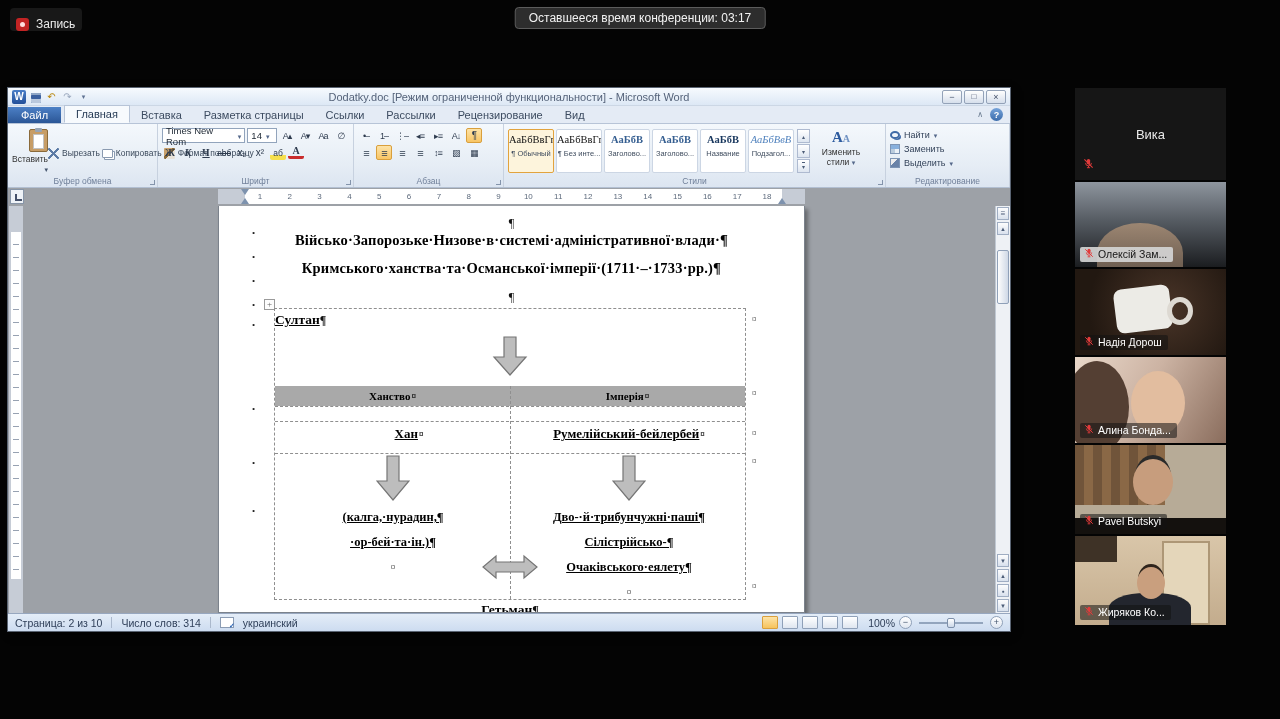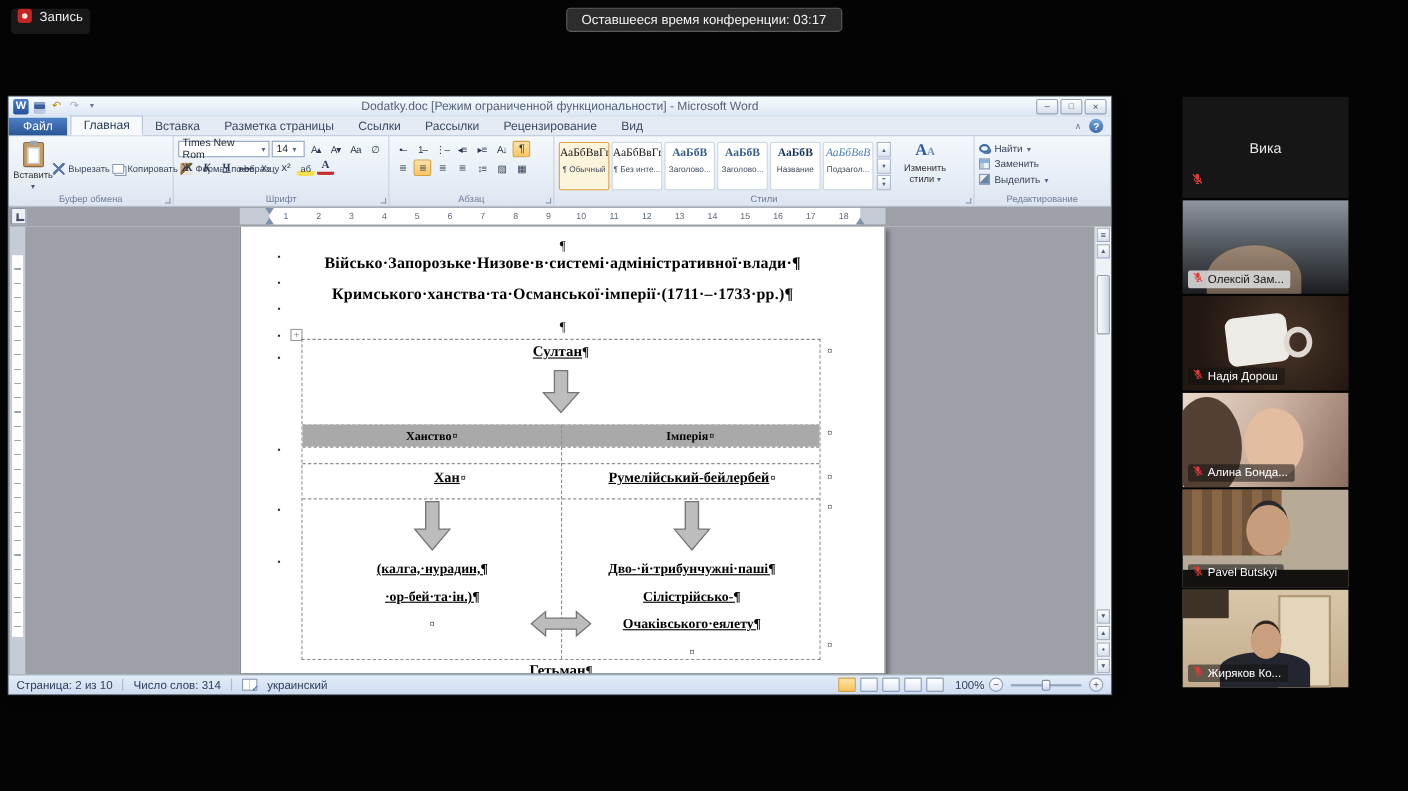--- a/index.html
+++ b/index.html
@@ -1,21 +1,21 @@
 <!DOCTYPE html>
 <html><head>
 <meta charset="utf-8">
 <style>
   * { margin:0; padding:0; box-sizing:border-box; }
   html,body { width:1280px; height:719px; overflow:hidden; }
   body { background:#040404; font-family:"Liberation Sans",sans-serif; }
   .screen { position:relative; width:1280px; height:719px; background:#040404; }
 
   
-  .record-badge { position:absolute; left:10px; top:8px; height:23px; display:flex; align-items:flex-start; gap:7px;
+  .record-badge { position:absolute; left:10px; top:8px; height:23px; display:flex; align-items:flex-end; gap:7px;
     padding:0 7px 0 6px; background:#181818; border-radius:4px; color:#ececec; font-size:12px; }
   .rec-icon { width:13px; height:13px; border-radius:3px; background:#c22424; position:relative; }
   .rec-icon::after { content:""; position:absolute; inset:4px; border-radius:50%; background:#ffdede; }
   .timer { position:absolute; left:50%; top:7px; transform:translateX(-50%); background:#2d2d2d;
     border:1px solid #5c5c5c; border-radius:4px; color:#f2f2f2; font-size:12px; padding:3px 13px; white-space:nowrap; }
 
   
   .word { position:absolute; left:8px; top:88px; width:1002px; height:543px; background:#eef2f8;
     box-shadow:0 0 0 1px #5a6472, 2px 3px 8px rgba(0,0,0,.6); }
 
@@ -48,21 +48,21 @@
   .ribbon-help::before { content:"?"; }
 
   .ribbon { height:64px; background:linear-gradient(#f4f8fc,#e6edf5 65%,#dce5f1); border-bottom:1px solid #b2bfd2;
     display:flex; position:relative; }
   .rgroup { position:relative; height:100%; border-right:1px solid #c7d1df; padding:3px 4px 12px; }
   .glabel { position:absolute; bottom:1px; left:0; right:0; text-align:center; font-size:8.5px; color:#6f7f99; }
   .launcher { position:absolute; right:2px; bottom:2px; width:5px; height:5px;
     border-right:1px solid #8494ab; border-bottom:1px solid #8494ab; }
 
   .g-clip { width:150px; display:flex; }
-  .paste-btn { width:40px; display:flex; flex-direction:column; align-items:center; font-size:8.5px; color:#333; padding-top:2px; }
+  .paste-btn { width:40px; display:flex; flex-direction:column; align-items:flex-end; font-size:8.5px; color:#333; padding-top:2px; }
   .clip-icon { width:19px; height:23px; background:#c79d66; border:1px solid #8a6a3a; border-radius:2px; position:relative; margin-bottom:2px; }
   .clip-icon::before { content:""; position:absolute; left:3px; top:4px; right:3px; bottom:2px; background:#fff; border:1px solid #c2c2c2; }
   .clip-icon::after { content:""; position:absolute; left:5px; top:-2px; width:7px; height:4px; background:#97a4b4; border-radius:1px; }
   .pcaret::before { content:"▾"; font-size:7px; color:#44556e; }
   .sbtns { display:flex; flex-direction:row; gap:2px; padding-top:4px; }
   .sbtn { display:flex; align-items:center; gap:3px; font-size:8.5px; color:#3c4a5c; white-space:nowrap; }
   .mi { width:11px; height:11px; display:inline-block; flex:0 0 11px; border-radius:1px; }
   .mi-cut { background:linear-gradient(45deg,transparent 42%,#5b7aa5 42% 58%,transparent 58%),
             linear-gradient(-45deg,transparent 42%,#5b7aa5 42% 58%,transparent 58%); }
   .mi-copy { background:#fff; border:1px solid #8a9ab0; box-shadow:2px 2px 0 -1px #fff, 2px 2px 0 0 #8a9ab0; width:8px; height:9px; }
@@ -145,21 +145,21 @@
   .p-mark { font-size:12px; color:#111; }
   .dh { font-weight:bold; font-size:14.5px; letter-spacing:.2px; white-space:nowrap; }
   .blt { position:absolute; left:33px; font-size:9px; color:#222; }
   .u { text-decoration:underline; }
   .cmark { font-size:9px; vertical-align:1px; margin-left:1px; }
   .rmark { position:absolute; left:533px; font-size:9px; font-family:"Liberation Serif",serif; color:#222; }
 
   .dtable { position:absolute; left:55px; top:102px; width:472px; height:292px; border:1px dashed #8f8f8f; }
   .hline { position:absolute; left:0; right:0; border-top:1px dashed #8f8f8f; }
   .vdiv { position:absolute; left:235px; top:77px; bottom:0; border-left:1px dashed #8f8f8f; }
-  .sultan { position:absolute; top:3px; width:100%; text-align:center; font-weight:bold; font-size:13.5px;font-family:Liberation Serif, serif; }
+  .sultan { position:absolute; top:3px; width:100%; text-align:left; font-weight:bold; font-size:13.5px;font-family:Liberation Serif, serif; }
   .arrc { position:absolute; left:50%; transform:translateX(-50%); top:27px; line-height:0; }
   .grayrow { position:absolute; top:77px; left:0; right:0; height:20px; display:flex; }
   .gcell { flex:1; background:#a9a9a9; text-align:center; font-weight:bold; font-size:11px; line-height:20px; }
   .khanrow { position:absolute; top:117px; left:16px; width:236px; text-align:center; font-weight:bold; font-size:13px; }
   .beyrow  { position:absolute; top:117px; left:236px; width:236px; text-align:center; font-weight:bold; font-size:13px; }
   .arr1 { position:absolute; top:146px; left:101px; line-height:0; }
   .arr2 { position:absolute; top:146px; left:337px; line-height:0; }
   .dcol { position:absolute; top:196px; width:236px; text-align:center; font-weight:bold; font-size:12.5px; }
   .dcol span { display:block; line-height:25px; }
   .dcol .nm { font-weight:normal; font-size:9px; line-height:24px; }

